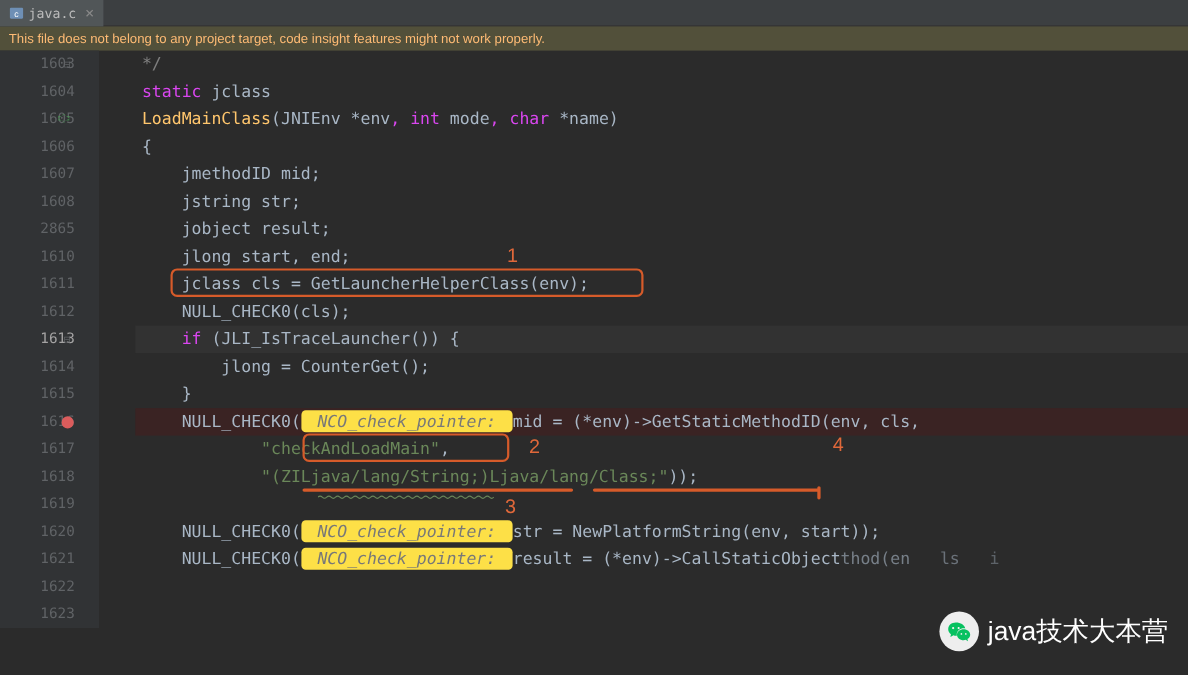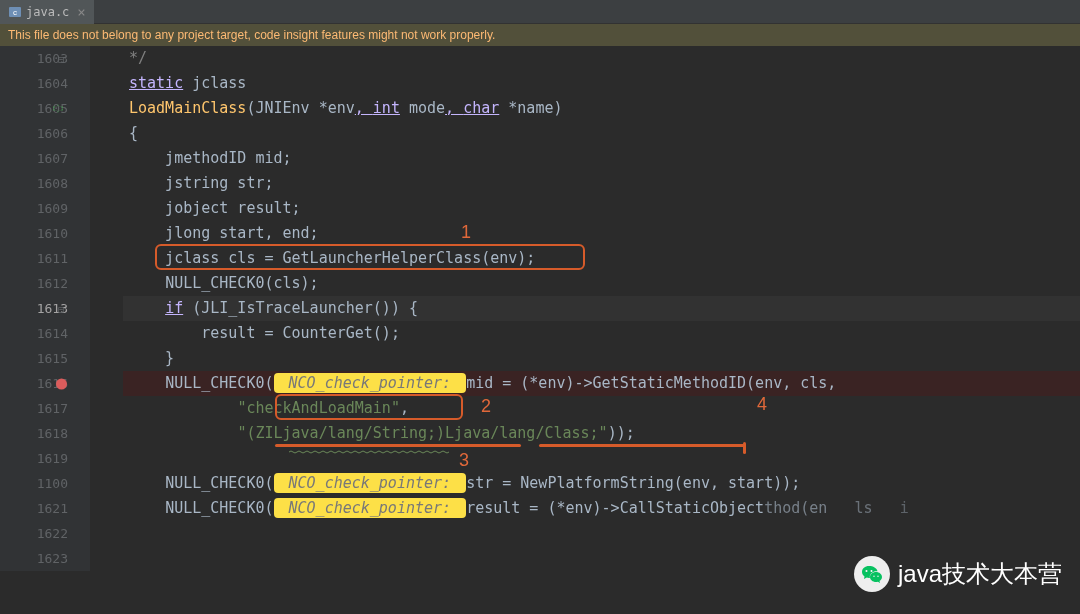--- a/index.html
+++ b/index.html
@@ -98,21 +98,21 @@
   flex: 1;
   position: relative;
   padding-left: 6px;
 }
 .code-line {
   height: 25px;
   line-height: 25px;
   white-space: pre;
   position: relative;
 }
-.k-orange { color: #c4b5fd; text-decoration: underline; }
+.k-orange { color: #d946ef; }
 .k-yellow { color: #ffc66d; margin-top: 10px; }
 .k-green { color: #6a8759; }
 .k-gray { color: #808080; }
 .k-hint { color: #787878; background: #fde047; border-radius: 4px; padding: 1px 6px; font-style: italic; }
 .current-line-hl {
   position: absolute;
   left: 0; right: 0;
   background: #323232;
   height: 25px;
   z-index: -1;
@@ -194,53 +194,53 @@
 <div class="editor">
   <div class="gutter">
     <div class="ln">1603<span class="fold-icon">⊟</span></div>
     <div class="ln">1604</div>
     <div class="ln">1605<span class="vcs-icon"><svg width="12" height="10" viewBox="0 0 12 10">
             <path d="M1 3 L5 3 L5 1 L11 5 L5 9 L5 7 L1 7 Z M11 3 L7 3 L7 1 L1 5 L7 9 L7 7 L11 7 Z" fill="#499c54" opacity="0.7"></path>
           </svg></span></div>
     <div class="ln">1606</div>
     <div class="ln">1607</div>
     <div class="ln">1608</div>
-    <div class="ln">1609</div>
+    <div class="ln">2865</div>
     <div class="ln">1610</div>
     <div class="ln">1611</div>
     <div class="ln">1612</div>
     <div class="ln current">1613<span class="fold-icon">⊟</span></div>
     <div class="ln">1614</div>
     <div class="ln">1615</div>
     <div class="ln">1616<span class="breakpoint"></span></div>
     <div class="ln">1617</div>
     <div class="ln">1618</div>
     <div class="ln">1619</div>
-    <div class="ln">1100</div>
+    <div class="ln">1620</div>
     <div class="ln">1621</div>
     <div class="ln">1622</div>
     <div class="ln">1623</div>
   </div>
 
   <div class="code">
     <div class="current-line-hl" style="top:250px;"></div>
     <div class="bp-line-hl" style="top:325px;"></div>
 
     <div class="code-line"><span class="k-gray">*/</span></div>
     <div class="code-line"><span class="k-orange">static</span><span> jclass</span></div>
     <div class="code-line"><span class="k-yellow">LoadMainClass</span><span>(JNIEnv *env</span><span class="k-orange">, </span><span class="k-orange">int</span><span> mode</span><span class="k-orange">, </span><span class="k-orange">char</span><span> *name)</span></div>
     <div class="code-line"><span>{</span></div>
     <div class="code-line"><span>    jmethodID mid;</span></div>
     <div class="code-line"><span>    jstring str;</span></div>
     <div class="code-line"><span>    jobject result;</span></div>
     <div class="code-line"><span>    jlong start, end;</span></div>
     <div class="code-line"><span>    jclass cls = </span><span>GetLauncherHelperClass</span><span>(env);</span></div>
     <div class="code-line"><span>    </span><span>NULL_CHECK0</span><span>(cls);</span></div>
     <div class="code-line"><span>    </span><span class="k-orange">if</span><span> (</span><span>JLI_IsTraceLauncher</span><span>()) {</span></div>
-    <div class="code-line"><span>        result = </span><span>CounterGet</span><span>();</span></div>
+    <div class="code-line"><span>        jlong = </span><span>CounterGet</span><span>();</span></div>
     <div class="code-line"><span>    }</span></div>
     <div class="code-line"><span>    </span><span>NULL_CHECK0</span><span>(</span><span class="k-hint"> NCO_check_pointer: </span><span>mid = (*env)-&gt;</span><span>GetStaticMethodID</span><span>(env, cls,</span></div>
     <div class="code-line"><span>            </span><span class="k-green">"checkAndLoadMain"</span><span>,</span></div>
     <div class="code-line"><span>            </span><span class="k-green">"(ZILjava/lang/String;)Ljava/lang/Class;"</span><span>));</span></div>
     <div class="code-line"></div>
     <div class="code-line"><span>    </span><span>NULL_CHECK0</span><span>(</span><span class="k-hint"> NCO_check_pointer: </span><span>str = </span><span>NewPlatformString</span><span>(env, start));</span></div>
     <div class="code-line"><span>    </span><span>NULL_CHECK0</span><span>(</span><span class="k-hint"> NCO_check_pointer: </span><span>result = (*env)-&gt;</span><span>CallStaticObject</span><span style="opacity:.6">thod(en</span><span style="opacity:.35">   </span><span style="opacity:.5">ls</span><span style="opacity:.35">   </span><span style="opacity:.4">i</span></div>
     <div class="code-line"></div>
 
     <div class="annotation-box" style="left:32px; top:198px; width:430px; height:26px;"></div>

